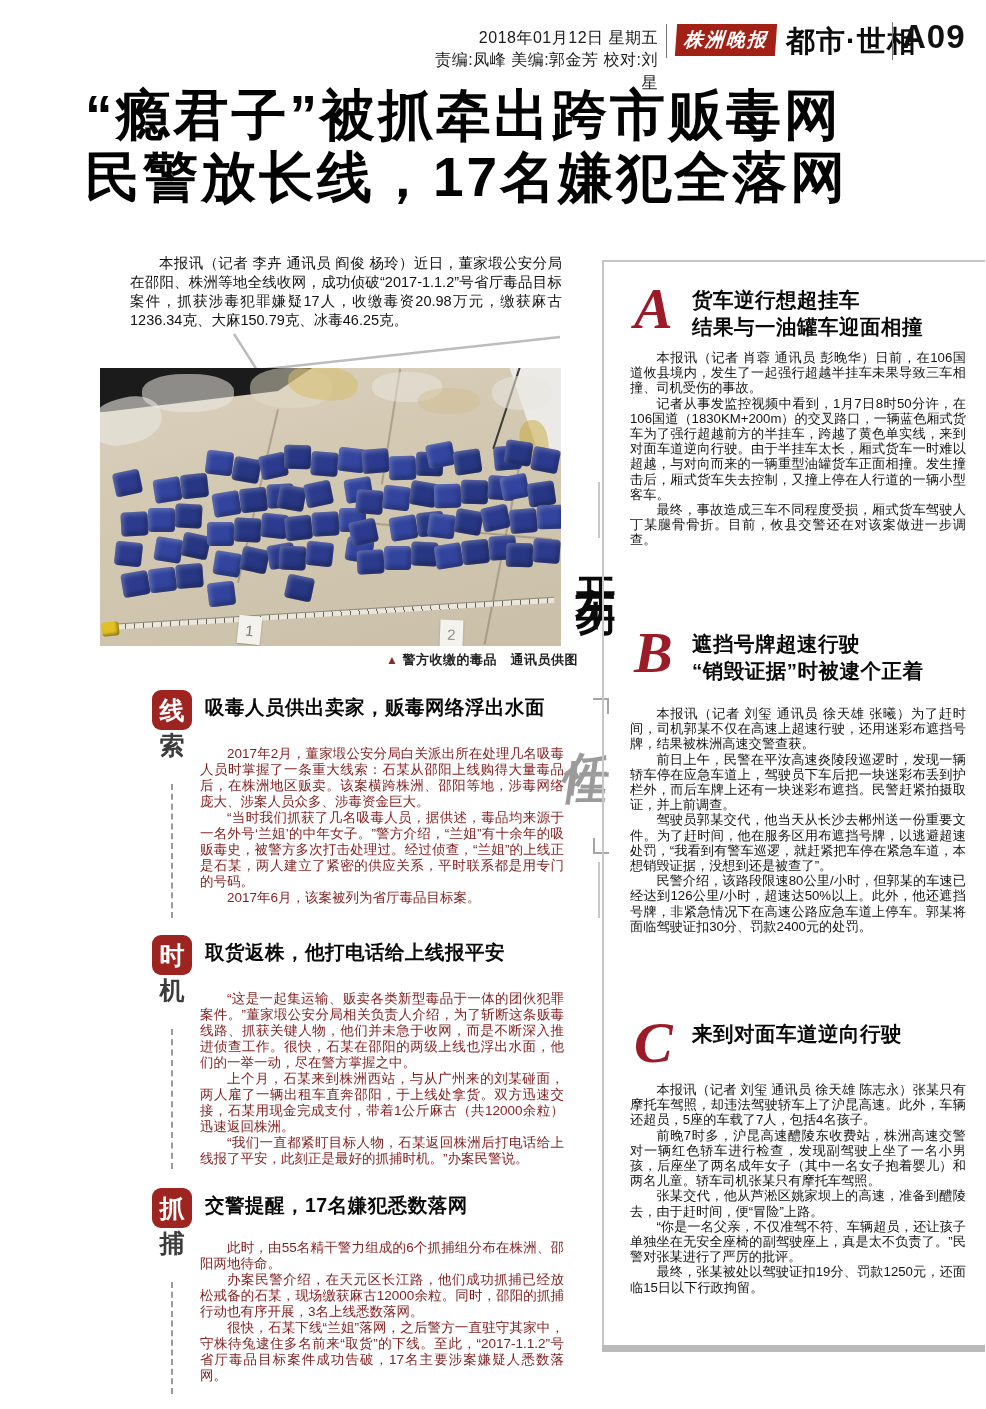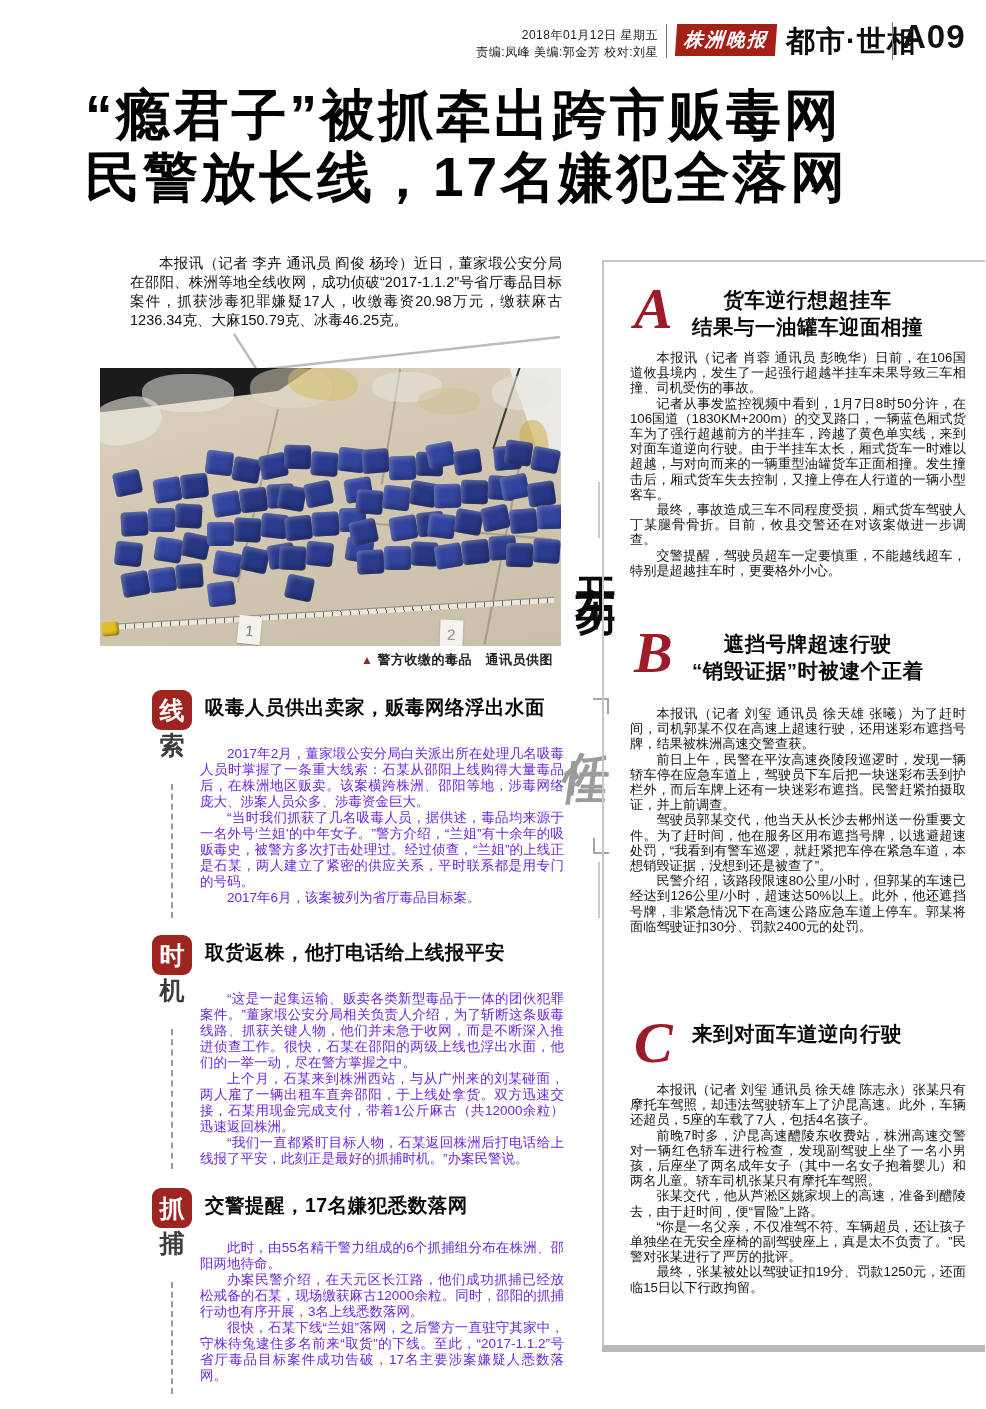--- a/index.html
+++ b/index.html
@@ -2,21 +2,21 @@
 <html><head>
 <meta charset="utf-8">
 <style>
   * { margin:0; padding:0; box-sizing:border-box; }
   html,body { background:#ffffff; }
   body { font-family:"Liberation Sans", sans-serif; }
   .page { position:relative; width:986px; height:1409px; background:#fff; overflow:hidden; }
 
   
   .hdr-meta { position:absolute; left:420px; top:27px; width:238px; text-align:right;
-              font-size:12px; line-height:1.4; color:#1a1a1a; letter-spacing:.5px; }
+              font-size:16px; line-height:1.4; color:#1a1a1a; letter-spacing:.5px; }
   .hdr-div { position:absolute; width:1px; background:#777; }
   .hdr-div.d1 { left:666px; top:24px; height:34px; }
   .hdr-div.d2 { left:892px; top:22px; height:38px; }
   .logo-box { position:absolute; left:676px; top:24px; width:100px; height:32px; background:#a32017;
               color:#fff; display:flex; align-items:center; justify-content:center;
               font-family:"Liberation Serif", serif; font-style:italic; font-weight:bold;
               font-size:19px; letter-spacing:2px; transform:skewX(-4deg); }
   .hdr-section { position:absolute; left:786px; top:22px; font-size:29px; font-weight:900; color:#0c0c0c; letter-spacing:1px; }
   .hdr-pageno { position:absolute; left:902px; top:18px; font-size:33px; font-weight:600; color:#111; letter-spacing:1px; }
 
@@ -56,34 +56,34 @@
   .tape { position:absolute; left:8px; top:256px; width:447px; height:6px; transform:rotate(-3.5deg);
           transform-origin:left center; border-top:1px solid #8f8c82;
           background:repeating-linear-gradient(90deg,#e9e6db 0 8px,#6b675c 8px 9px); }
   .tape-case { position:absolute; left:2px; top:254px; width:17px; height:14px; background:#e0c024;
                border-radius:3px; transform:rotate(-6deg); box-shadow:inset -2px -2px 3px rgba(0,0,0,.35); }
   .ev-card { position:absolute; width:23px; height:28px; background:#f4f2ec; color:#8f8f8f;
              display:flex; align-items:center; justify-content:center; font-size:15px;
              box-shadow:0 1px 2px rgba(0,0,0,.25); }
   .card1 { left:138px; top:248px; transform:rotate(6deg); color:#777; }
   .card2 { left:340px; top:252px; transform:rotate(2deg); }
-  .caption { position:absolute; left:92px; top:651px; width:461px; text-align:right;
+  .caption { position:absolute; left:117px; top:651px; width:461px; text-align:right;
              font-size:13px; font-weight:600; color:#222; letter-spacing:.5px; }
   .caption .tri { color:#8b2b2b; margin-right:4px; font-size:12px; }
 
   
   .lsec { position:absolute; left:152px; width:410px; }
   .ltag { position:absolute; left:0; top:0; width:40px; text-align:center; }
   .ltag .box { width:40px; height:40px; background:#9e2420; border-radius:9px;
                color:#fff; font-size:25px; font-weight:700; line-height:40px; }
   .ltag .under { margin-top:1px; color:#3c3c3c; font-size:25px; font-weight:700; line-height:28px; }
   .ldash { position:absolute; left:19px; width:0; border-left:2px dashed #9a9a9a; }
   .lhead { position:absolute; left:53px; top:4px; font-size:19.5px; font-weight:700; color:#0a0a0a; letter-spacing:.5px; }
   .lbody { position:absolute; left:48px; width:364px; font-size:13.5px; line-height:16px;
-           text-align:justify; color:#6d28d9; }
+           text-align:justify; color:#7f1d1d; }
   .lbody p { text-indent:2em; }
 
   
   .slogan-line { position:absolute; width:2px; background:#c9c9c9; left:598px; }
   .slg-black { position:absolute; left:578px; top:545px; width:46px; text-align:center;
                writing-mode:vertical-rl; text-orientation:upright;
                font-size:40px; font-weight:900; color:#0a0a0a; letter-spacing:10px; }
   .slg-gray  { position:absolute; left:578px; top:716px; width:46px; text-align:center;
                writing-mode:vertical-rl; text-orientation:upright;
                font-family:"Liberation Serif", serif; font-size:45px; font-weight:700; color:#9b9b9b;
@@ -92,21 +92,21 @@
   .brk-open  { top:698px; border-top:2px solid #a5a5a5; border-right:2px solid #a5a5a5; }
   .brk-close { top:838px; border-bottom:2px solid #a5a5a5; border-left:2px solid #a5a5a5; }
 
   
   .rframe { position:absolute; left:602px; top:260px; width:383px; height:1088px;
             border-left:2px solid #c6c6c6; border-top:2px solid #c6c6c6; }
   .rbottom { position:absolute; left:602px; top:1345px; width:383px; height:7px; background:#b9b9b9; }
   .dropcap { position:absolute; left:634px; font-family:"Liberation Serif", serif; font-style:italic;
              font-weight:bold; font-size:58px; line-height:54px; color:#9c1b28; }
   .rhead { position:absolute; left:692px; font-size:20.5px; font-weight:800; color:#0a0a0a;
-           line-height:27px; letter-spacing:.5px;text-align:center; }
+           line-height:27px; letter-spacing:.5px; }
   .rbody { position:absolute; left:630px; width:336px; font-size:13.2px; line-height:15.2px;
            text-align:justify; color:#141414; }
   .rbody p { text-indent:2em; }
 </style>
 </head>
 <body>
 
 <div class="page">
 
   <div class="hdr-meta">
@@ -280,21 +280,20 @@
 
   <div class="dropcap" style="top:282px;">A</div>
   <div class="rhead" style="top:286px;">
     <div>货车逆行想超挂车</div>
     <div>结果与一油罐车迎面相撞</div>
   </div>
   <div class="rbody" style="top:350px;">
     <p>本报讯（记者 肖蓉 通讯员 彭晚华）日前，在106国道攸县境内，发生了一起强行超越半挂车未果导致三车相撞、司机受伤的事故。</p>
     <p>记者从事发监控视频中看到，1月7日8时50分许，在106国道（1830KM+200m）的交叉路口，一辆蓝色厢式货车为了强行超越前方的半挂车，跨越了黄色单实线，来到对面车道逆向行驶。由于半挂车太长，厢式货车一时难以超越，与对向而来的一辆重型油罐货车正面相撞。发生撞击后，厢式货车失去控制，又撞上停在人行道的一辆小型客车。</p>
     <p>最终，事故造成三车不同程度受损，厢式货车驾驶人丁某腿骨骨折。目前，攸县交警还在对该案做进一步调查。</p>
-    <p>交警提醒，驾驶员超车一定要慎重，不能越线超车，特别是超越挂车时，更要格外小心。</p>
   </div>
 
   <div class="dropcap" style="top:626px;">B</div>
   <div class="rhead" style="top:630px;">
     <div>遮挡号牌超速行驶</div>
     <div>“销毁证据”时被逮个正着</div>
   </div>
   <div class="rbody" style="top:706px;">
     <p>本报讯（记者 刘玺 通讯员 徐天雄 张曦）为了赶时间，司机郭某不仅在高速上超速行驶，还用迷彩布遮挡号牌，结果被株洲高速交警查获。</p>
     <p>前日上午，民警在平汝高速炎陵段巡逻时，发现一辆轿车停在应急车道上，驾驶员下车后把一块迷彩布丢到护栏外，而后车牌上还有一块迷彩布遮挡。民警赶紧拍摄取证，并上前调查。</p>

